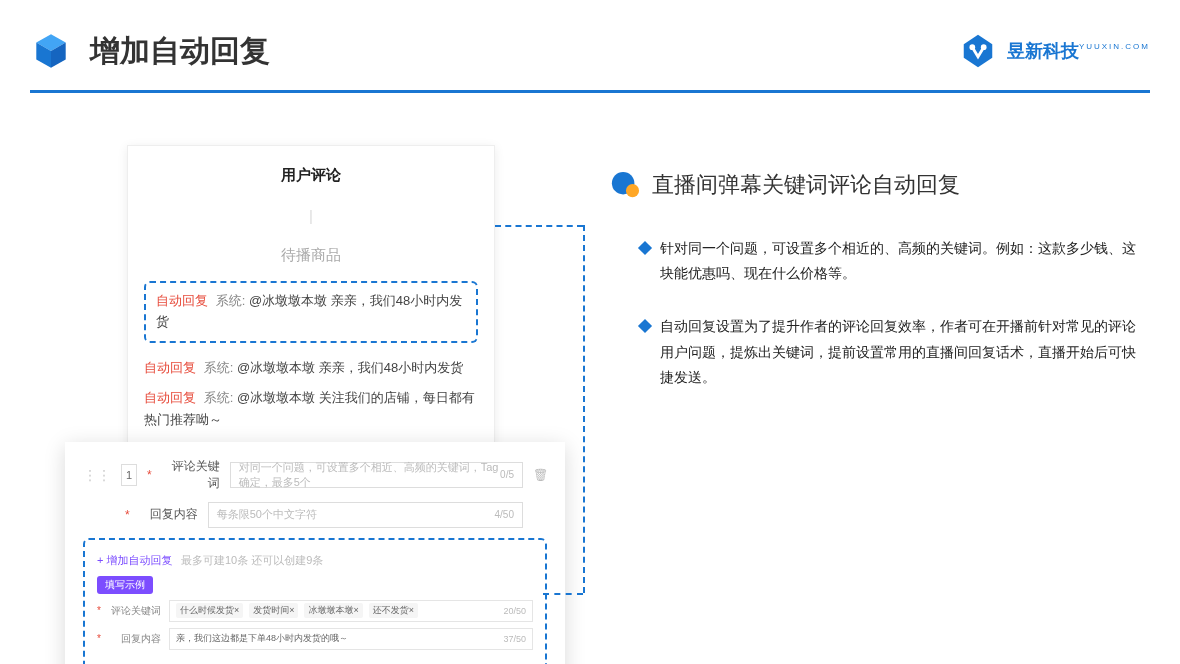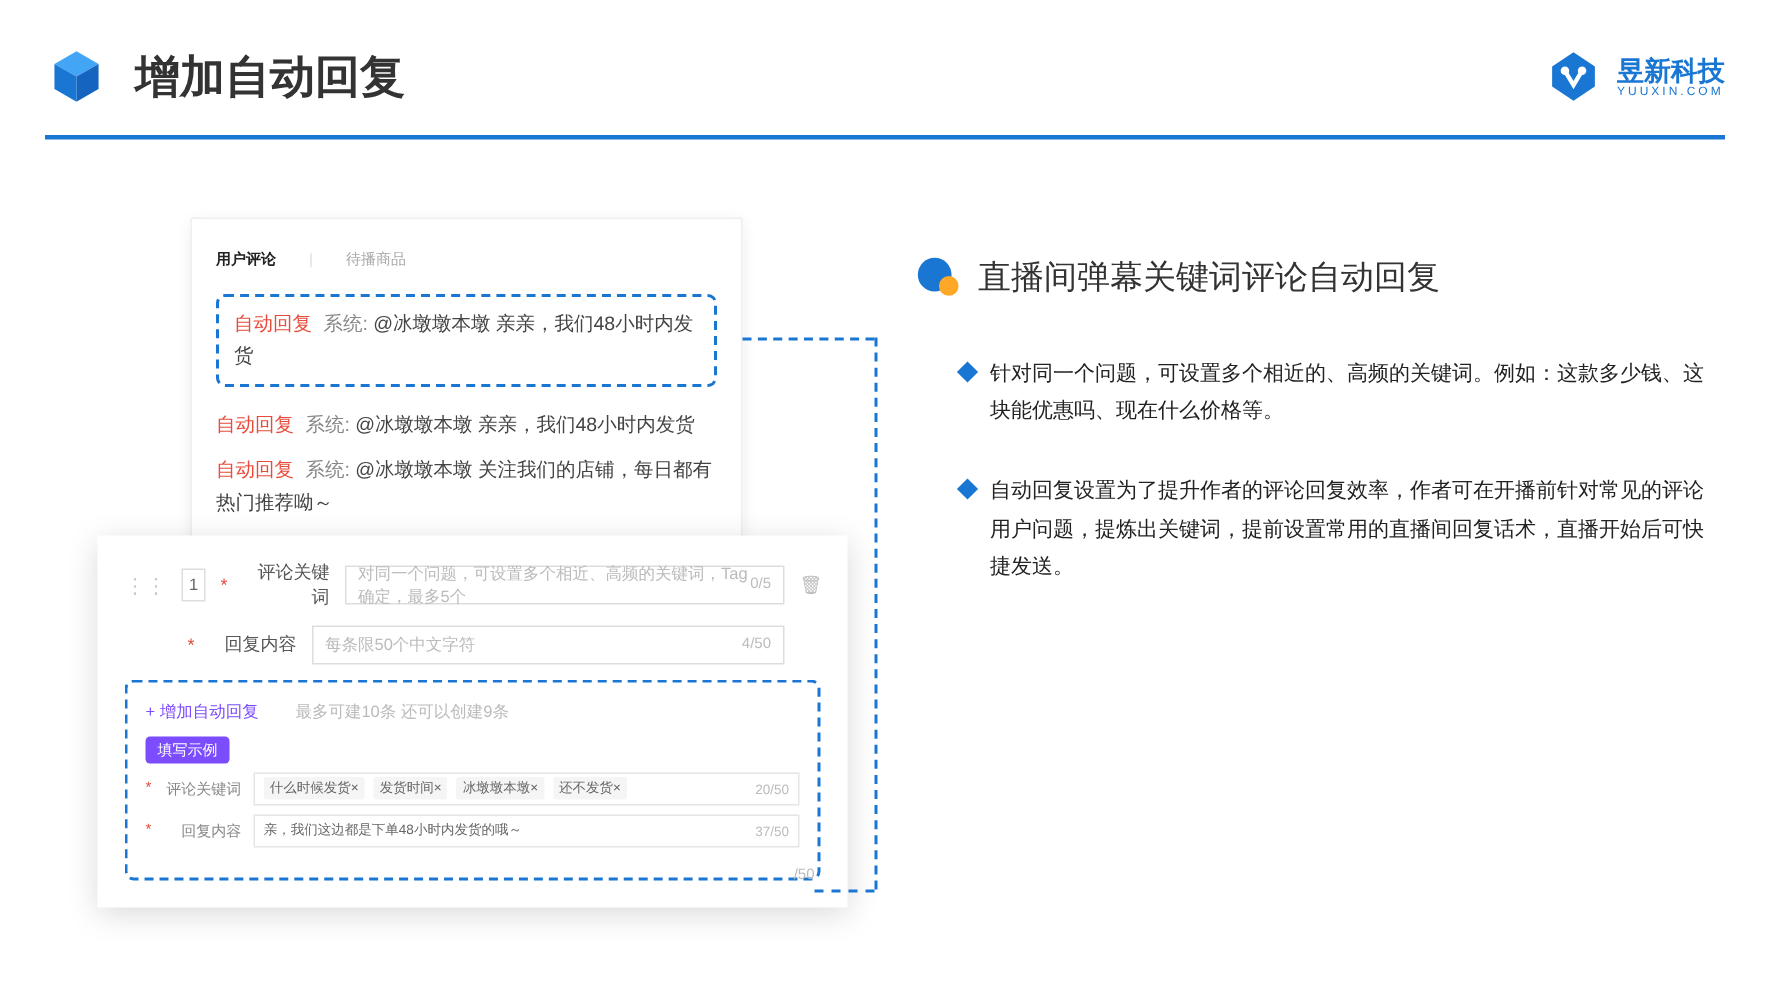--- a/index.html
+++ b/index.html
@@ -5,31 +5,31 @@
 * { margin: 0; padding: 0; box-sizing: border-box; }
 body { font-family: "Microsoft YaHei", -apple-system, sans-serif; background: #fff; width: 1180px; height: 664px; position: relative; overflow: hidden; }
 
 
 .header { position: absolute; top: 30px; left: 30px; right: 30px; display: flex; align-items: center; justify-content: space-between; }
 .header-left { display: flex; align-items: center; gap: 18px; }
 .cube-icon { width: 42px; height: 42px; position: relative; }
 .title { font-size: 30px; font-weight: 700; color: #333; }
 .logo { display: flex; align-items: center; gap: 10px; }
 .logo-mark { width: 38px; height: 38px; }
-.logo-text { display: flex; flex-direction: column; }
+.logo-text { display: flex; flex-direction: row; }
 .logo-cn { font-size: 18px; font-weight: 700; color: #1976d2; line-height: 1; }
 .logo-en { font-size: 8px; color: #1976d2; letter-spacing: 2px; }
 
 .hr { position: absolute; top: 90px; left: 30px; right: 30px; height: 3px; background: #1976d2; }
 
 
 .left-area { position: absolute; left: 65px; top: 145px; width: 500px; }
 
 .comment-panel { background: #fff; border: 1px solid #eee; padding: 20px 16px 12px; box-shadow: 0 2px 10px rgba(0,0,0,0.08); margin-left: 62px; width: 368px; }
-.tabs { display: flex; gap: 22px; font-size: 10px; margin-bottom: 16px; align-items: center; }
+.tabs { display: flex; gap: 22px; font-size: 15px; margin-bottom: 16px; align-items: center; flex-direction: column; }
 .tab-active { font-weight: 700; color: #222; }
 .tab-inactive { color: #aaa; }
 .tab-sep { color: #ddd; }
 
 .highlight-box { border: 2px dashed #1976d2; border-radius: 6px; padding: 8px 10px; margin-bottom: 10px; font-size: 13px; line-height: 1.6; position: relative; }
 .auto-tag { color: #e74c3c; margin-right: 4px; }
 .msg-sys { color: #888; }
 .msg-body { color: #444; }
 
 .comment-line { font-size: 13px; line-height: 1.7; padding: 4px 0; color: #444; }
@@ -43,21 +43,21 @@
 .row-num { width: 16px; height: 22px; border: 1px solid #ddd; display: flex; align-items: center; justify-content: center; font-size: 11px; color: #666; }
 .req { color: #e74c3c; }
 .lbl { color: #555; width: 58px; text-align: right; }
 .input-box { flex: 1; border: 1px solid #ddd; height: 26px; padding: 0 8px; display: flex; align-items: center; justify-content: space-between; color: #bbb; font-size: 11px; }
 .input-count { color: #bbb; font-size: 10px; }
 .trash { width: 14px; color: #bbb; }
 .drag-dots { color: #ccc; font-size: 14px; }
 
 .dashed-wrap { border: 2px dashed #1976d2; border-radius: 6px; padding: 10px 12px 14px; margin-top: 8px; position: relative; }
 .add-link { color: #7c4dff; font-size: 11px; }
-.add-hint { color: #bbb; font-size: 11px; margin-left: 20px; }
+.add-hint { color: #bbb; font-size: 11px; margin-left: 4px; }
 
 .example-badge { background: #7c4dff; color: #fff; font-size: 10px; padding: 2px 8px; border-radius: 3px; display: inline-block; margin: 8px 0 6px; }
 
 .ex-row { display: flex; align-items: center; gap: 8px; font-size: 10px; margin-bottom: 6px; }
 .ex-lbl { color: #888; width: 52px; text-align: right; }
 .ex-input { flex: 1; border: 1px solid #e5e5e5; height: 22px; display: flex; align-items: center; padding: 0 6px; gap: 6px; justify-content: flex-start; position: relative; }
 .tag-chip { background: #f5f5f5; color: #666; font-size: 9px; padding: 1px 4px; border-radius: 2px; }
 .ex-count { position: absolute; right: 6px; color: #bbb; font-size: 9px; }
 .ex-text { color: #666; font-size: 9px; }
 

